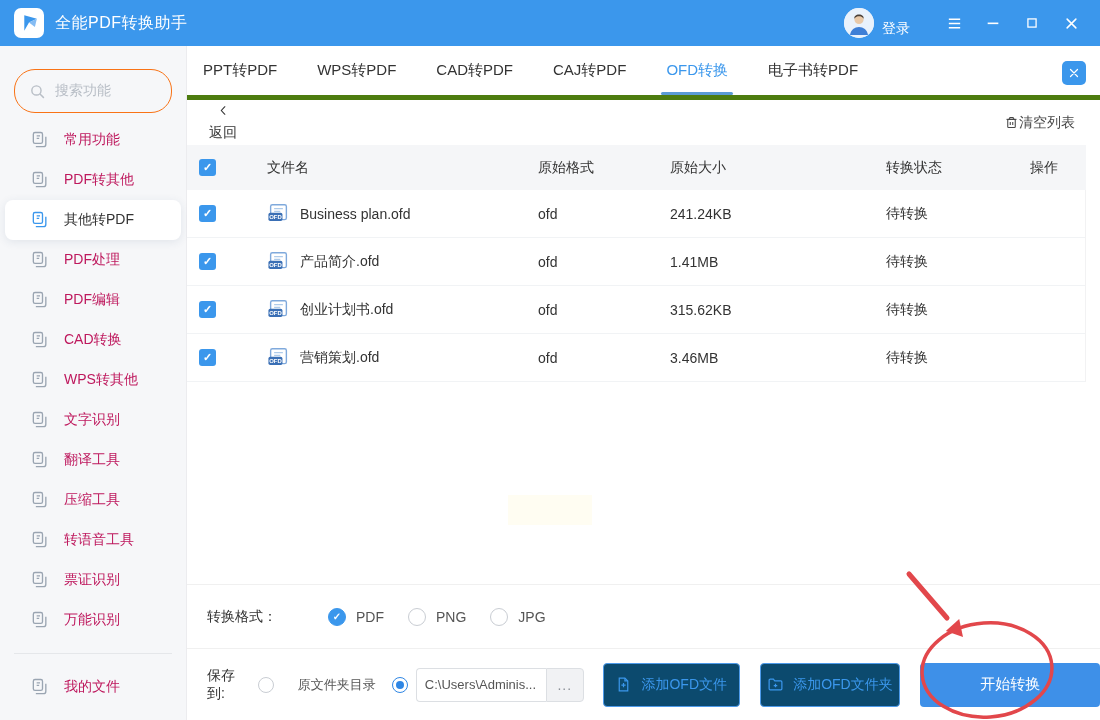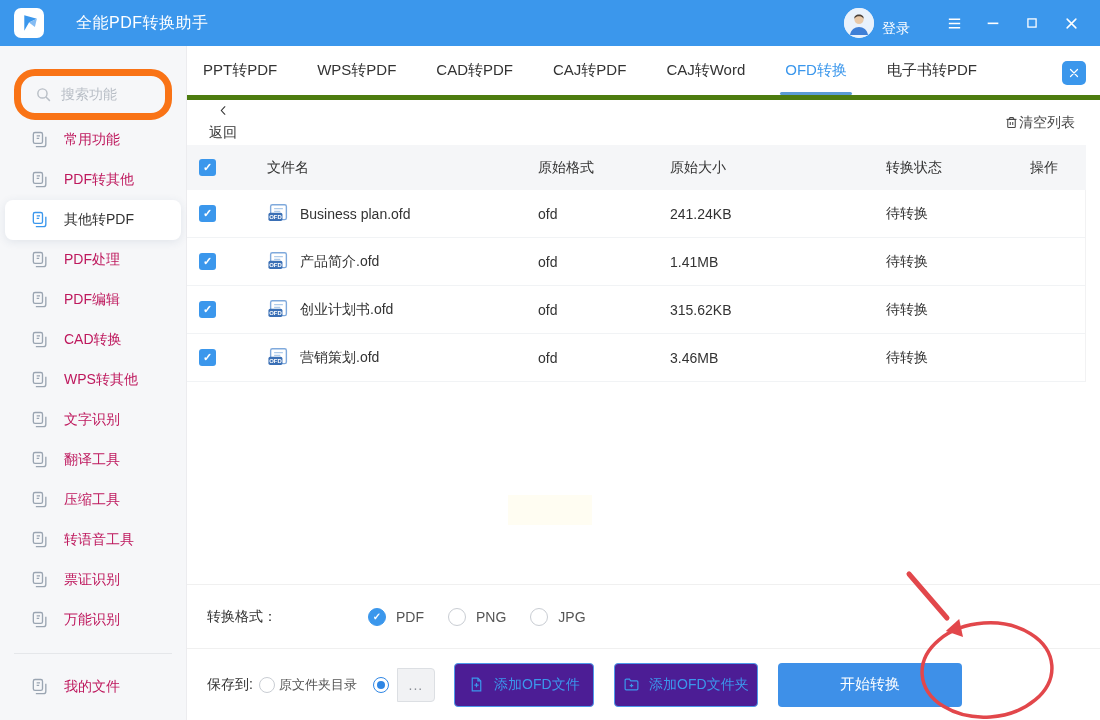--- a/index.html
+++ b/index.html
@@ -1,31 +1,31 @@
 <!DOCTYPE html>
 <html><head>
 <meta charset="utf-8">
 <style>
   * { margin:0; padding:0; box-sizing:border-box; }
   html,body { width:1100px; height:720px; }
   body { font-family:"Liberation Sans", sans-serif; position:relative; background:#fff; overflow:hidden; }
   svg.ic { display:block; }
 
   
-  .titlebar { position:absolute; top:0; left:0; width:1100px; height:46px; background:#3B97EC; display:flex; align-items:center; padding:0 16px 0 14px; color:#fff; z-index:10;gap:21px; }
+  .titlebar { position:absolute; top:0; left:0; width:1100px; height:46px; background:#3B97EC; display:flex; align-items:center; padding:0 16px 0 14px; color:#fff; z-index:10; }
   .logo { width:30px; height:30px; background:#fff; border-radius:7px; display:flex; align-items:center; justify-content:center; }
   .app-title { font-size:16px; margin-left:11px; letter-spacing:.5px; }
   .tb-right { margin-left:auto; display:flex; align-items:center; }
   .avatar { width:30px; height:30px; border-radius:50%; background:#ddebfb; overflow:hidden; position:relative; }
   .login { font-size:14px; margin:12px 18px 0 8px; cursor:pointer; }
   .wbtn { width:26px; height:26px; margin-left:13px; display:flex; align-items:center; justify-content:center; cursor:pointer; color:#fff; }
 
   
   .sidebar { position:absolute; top:46px; left:0; width:187px; height:674px; background:#f6f7f9; border-right:1px solid #ececef; }
-  .search-box { position:absolute; top:23px; left:14px; width:158px; height:51px; border:7px solid #f97316; border-radius:21px; display:flex; align-items:center; gap:9px; padding:0 14px; color:#b8bec6; }
+  .search-box { position:absolute; top:23px; left:14px; width:158px; height:44px; border:1px solid #f97316; border-radius:21px; display:flex; align-items:center; gap:9px; padding:0 14px; color:#b8bec6; }
   .search-box .ph { font-size:14px; }
   .side-list { position:absolute; top:74px; left:0; right:0; }
   .side-item { height:40px; display:flex; align-items:center; gap:14px; padding-left:30px; font-size:14px; color:#be185d; cursor:pointer; }
   .side-item .sic { color:#9aa5b2; flex:0 0 auto; }
   .side-item.active { background:#fff; margin:0 5px; padding-left:25px; border-radius:8px; color:#333; box-shadow:0 2px 10px rgba(40,70,110,.10); }
   .side-item.active .sic { color:#3B97EC; }
   .side-divider { position:absolute; top:607px; left:14px; right:14px; border-top:1px solid #e5e7ea; }
   .side-footer { position:absolute; top:621px; left:0; right:0; }
 
   
@@ -45,37 +45,37 @@
   .thead { position:absolute; top:99px; left:0; right:14px; height:45px; background:#f5f6f8; font-size:14px; color:#333; }
   .rows { position:absolute; top:144px; left:0; right:14px; border-right:1px solid #f2f2f3; }
   .row { height:48px; border-bottom:1px solid #f1f3f5; font-size:14px; color:#333; }
   .cb { width:17px; height:17px; border-radius:3px; background:#3B97EC; color:#fff; display:flex; align-items:center; justify-content:center; cursor:pointer; }
   .cb::after { content:"✓"; font-size:11px; font-weight:bold; }
   .name-cell { display:flex; align-items:center; gap:10px; overflow:hidden; }
   .trash-btn { color:#4a4a4a; cursor:pointer; display:inline-flex; margin-left:2px; }
 
   .watermark { position:absolute; left:321px; top:449px; width:84px; height:30px; background:#fffdf2; }
 
-  .format-row { position:absolute; top:538px; left:0; right:0; height:64px; border-top:1px solid #f0f0f0; display:flex; align-items:center; padding-left:20px; font-size:14px; color:#333;gap:28px; }
+  .format-row { position:absolute; top:538px; left:0; right:0; height:64px; border-top:1px solid #f0f0f0; display:flex; align-items:center; padding-left:20px; font-size:14px; color:#333; }
   .fopt { display:flex; align-items:center; gap:10px; margin-left:24px; cursor:pointer; color:#555; }
-  .fopt:first-of-type { margin-left:28px;padding-left:35px; }
+  .fopt:first-of-type { margin-left:16px;padding-left:35px; }
   .rcheck { width:18px; height:18px; border-radius:50%; border:1px solid #c9cdd3; background:#fff; display:flex; align-items:center; justify-content:center; }
   .fopt.selected .rcheck { background:#3B97EC; border-color:#3B97EC; color:#fff; }
   .fopt.selected .rcheck::after { content:"✓"; font-size:10px; font-weight:bold; }
 
   .bottombar { position:absolute; top:602px; left:0; right:0; bottom:0; border-top:1px solid #f0f0f0; display:flex; align-items:center; padding-left:20px; }
   .save-label { font-size:14px; color:#333; }
   .rdot { width:16px; height:16px; border-radius:50%; border:1px solid #c9cdd3; background:#fff; margin-left:6px; cursor:pointer; position:relative; flex:0 0 auto; }
   .rdot.selected { border-color:#2F86E4; }
   .rdot.selected::after { content:""; position:absolute; left:3px; top:3px; width:8px; height:8px; border-radius:50%; background:#2F86E4; }
-  .save-opt-label { font-size:13px; color:#555; margin-left:4px; white-space:nowrap; }
+  .save-opt-label { font-size:13px; color:#555; margin-left:24px; white-space:nowrap; }
   .pathbox { display:flex; margin-left:8px; height:34px; }
   .path-input { width:130px; height:34px; border:1px solid #dcdfe3; border-right:none; border-radius:4px 0 0 4px; background:#fff; display:flex; align-items:center; padding:0 8px; font-size:13px; color:#555; white-space:nowrap; overflow:hidden; }
   .browse-btn { width:38px; height:34px; border:1px solid #dcdfe3; border-radius:0 4px 4px 0; background:#f1f2f4; color:#8a8f96; display:flex; align-items:center; justify-content:center; font-size:14px; letter-spacing:1px; cursor:pointer; }
-  .btn-outline { height:44px; border:1px solid #4D9AEA; border-radius:4px; background:#4c1d95; color:#3B97EC; display:flex; align-items:center; justify-content:center; gap:9px; font-size:14px; cursor:pointer; white-space:nowrap; }
+  .btn-outline { height:44px; border:1px solid #4D9AEA; border-radius:4px; background:#0c4a6e; color:#3B97EC; display:flex; align-items:center; justify-content:center; gap:9px; font-size:14px; cursor:pointer; white-space:nowrap; }
   .btn-primary { width:184px; height:44px; border-radius:4px; background:#3E90E8; color:#fff; display:flex; align-items:center; justify-content:center; font-size:15px; cursor:pointer; }
 
   .annotation { position:absolute; top:0; left:0; width:1100px; height:720px; pointer-events:none; z-index:40; }
   .hidden-defs { position:absolute; width:0; height:0; overflow:hidden; }
 </style>
 </head>
 <body>
 
 <svg class="hidden-defs" xmlns="http://www.w3.org/2000/svg">
   <symbol id="i-doc" viewBox="0 0 24 24">
@@ -309,23 +309,20 @@
         <span class="lbl">PPT转PDF</span>
       </div>
       <div class="tab">
         <span class="lbl">WPS转PDF</span>
       </div>
       <div class="tab">
         <span class="lbl">CAD转PDF</span>
       </div>
       <div class="tab">
         <span class="lbl">CAJ转PDF</span>
-      </div>
-      <div class="tab">
-        <span class="lbl">CAJ转Word</span>
       </div>
       <div class="tab active">
         <span class="lbl">OFD转换</span>
       </div>
       <div class="tab">
         <span class="lbl">电子书转PDF</span>
       </div>
     </div>
   <div class="tabs-close">
       <svg class="ic" width="12" height="12">
@@ -462,20 +459,21 @@
   </span>
       </span>
   </div>
 
   <div class="bottombar">
     <span class="save-label">保存到:</span>
     <span class="rdot" id="radio-orig"></span>
     <span class="save-opt-label">原文件夹目录</span>
     <span class="rdot selected" id="radio-custom" style="margin-left:16px;"></span>
     <span class="pathbox">
+      <span class="path-input">C:\Users\Adminis...</span>
       <span class="browse-btn">...</span>
     </span>
     <div class="btn-outline" style="width:140px;margin-left:19px;">
       <svg class="ic" width="17" height="17">
           <use href="#i-fileplus"></use>
         </svg>
       <span>添加OFD文件</span>
     </div>
     <div class="btn-outline" style="width:144px;margin-left:20px;">
       <svg class="ic" width="17" height="17">

